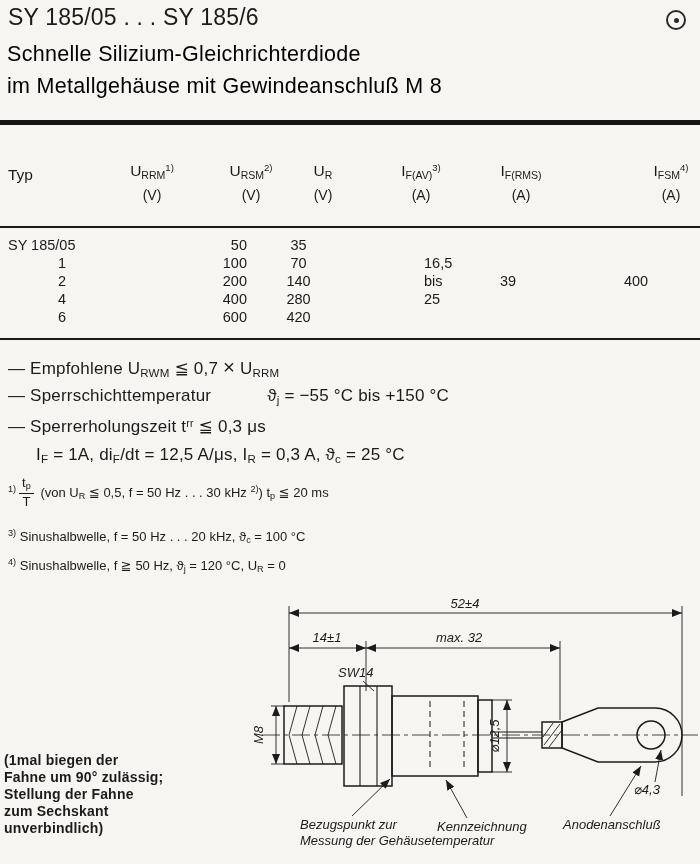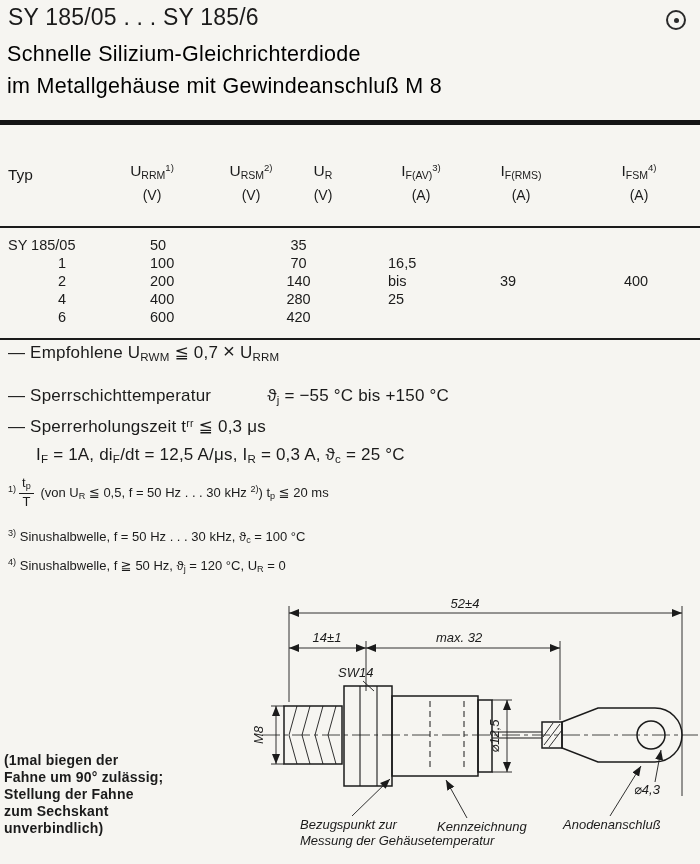--- a/index.html
+++ b/index.html
@@ -17,23 +17,23 @@
   .rule-thick{left:0;width:700px;height:5px;background:#151515}
   .rule-thin{left:0;width:700px;height:2px;background:#1b1b1b}
   .typlbl{font-size:15.5px}
   .th{position:absolute;top:162px;transform:translateX(-50%);text-align:center;font-size:15.5px;white-space:pre}
   .th-unit{font-size:14px;margin-top:6px}
   .sb{font-size:68%;vertical-align:-0.25em}
   .sp{font-size:62%;vertical-align:.5em}
   .row{position:absolute;left:0;width:700px;height:18px;font-size:14.5px}
   .c-typ{position:absolute;left:8px;white-space:pre}
   .c-typ.ind{left:58px}
-  .c-v1{position:absolute;left:150px;width:97px;text-align:left}
+  .c-v1{position:absolute;left:150px;width:97px;text-align:right}
   .c-v2{position:absolute;left:250px;width:97px;text-align:center}
-  .c-ifav{position:absolute;left:388px}
+  .c-ifav{position:absolute;left:424px}
   .c-ifrms{position:absolute;left:488px;width:40px;text-align:center}
   .c-ifsm{position:absolute;left:613px;width:46px;text-align:center}
   .note{font-size:17px;letter-spacing:.2px;white-space:pre-wrap}
   .bigx{font-size:120%}
   .gap2{margin-left:56px}
   .fn{font-size:13px;white-space:pre-wrap}
   .fsup{font-size:70%;vertical-align:.55em}
   .fsub{font-size:70%;vertical-align:-.25em}
   .frac{display:inline-block;text-align:center;vertical-align:-0.7em;margin:0 3px;line-height:1.05}
   .frac .num{display:block;border-bottom:1.4px solid #1b1b1b;padding:0 3px 1px}
@@ -59,21 +59,21 @@
 <div class="abs subtitle" style="left:7px;top:74px">im Metallgehäuse mit Gewindeanschluß M 8</div>
 <div class="abs rule-thick" style="top:120px"></div>
 
 <div class="abs typlbl" style="left:8px;top:166px">Typ</div>
 
 <div class="th" style="left:152px"><div><span>U</span><span class="sb">RRM</span><span class="sp">1)</span></div><div class="th-unit">(V)</div></div>
 <div class="th" style="left:251px"><div><span>U</span><span class="sb">RSM</span><span class="sp">2)</span></div><div class="th-unit">(V)</div></div>
 <div class="th" style="left:323px"><div><span>U</span><span class="sb">R</span><span class="sp"></span></div><div class="th-unit">(V)</div></div>
 <div class="th" style="left:421px"><div><span>I</span><span class="sb">F(AV)</span><span class="sp">3)</span></div><div class="th-unit">(A)</div></div>
 <div class="th" style="left:521px"><div><span>I</span><span class="sb">F(RMS)</span><span class="sp"></span></div><div class="th-unit">(A)</div></div>
-<div class="th" style="left:639px"><div><span>I</span><span class="sb">FSM</span><span class="sp">4)</span></div><div class="th-unit">(A)</div></div>
+<div class="th" style="left:671px"><div><span>I</span><span class="sb">FSM</span><span class="sp">4)</span></div><div class="th-unit">(A)</div></div>
 
 <div class="abs rule-thin" style="top:226px"></div>
 
 <div class="row" style="top:237px">
     <span class="c-typ">SY 185/05</span>
     <span class="c-v1">50</span>
     <span class="c-v2">35</span>
     <span class="c-ifav"></span>
     <span class="c-ifrms"></span>
     <span class="c-ifsm"></span>
@@ -106,27 +106,27 @@
     <span class="c-typ ind">6</span>
     <span class="c-v1">600</span>
     <span class="c-v2">420</span>
     <span class="c-ifav"></span>
     <span class="c-ifrms"></span>
     <span class="c-ifsm"></span>
   </div>
 
 <div class="abs rule-thin" style="top:338px"></div>
 
-<div class="abs note" style="left:8px;top:340px"><span>— Empfohlene U</span><span class="sb">RWM</span><span> ≦ 0,7 </span><span class="bigx">×</span><span> U</span><span class="sb">RRM</span></div>
+<div class="abs note" style="left:8px;top:356px"><span>— Empfohlene U</span><span class="sb">RWM</span><span> ≦ 0,7 </span><span class="bigx">×</span><span> U</span><span class="sb">RRM</span></div>
 <div class="abs note" style="left:8px;top:386px"><span>— Sperrschichttemperatur</span><span class="gap2">ϑ</span><span class="sb">j</span><span> = −55 °C bis +150 °C</span></div>
 <div class="abs note" style="left:8px;top:416px"><span>— Sperrerholungszeit t</span><span class="sp">rr</span><span> ≦ 0,3 μs</span></div>
 <div class="abs note" style="left:36px;top:445px"><span>I</span><span class="sb">F</span><span> = 1A, di</span><span class="sb">F</span><span>/dt = 12,5 A/μs, I</span><span class="sb">R</span><span> = 0,3 A, ϑ</span><span class="sb">c</span><span> = 25 °C</span></div>
 
 <div class="abs fn" style="left:8px;top:476px"><span class="fsup">1)</span><span class="frac"><span class="num"><span>t</span><span class="fsub">p</span></span><span class="den">T</span></span><span> (von U</span><span class="fsub">R</span><span> ≦ 0,5, f = 50 Hz . . . 30 kHz </span><span class="fsup">2)</span><span>) t</span><span class="fsub">p</span><span> ≦ 20 ms</span></div>
-<div class="abs fn" style="left:8px;top:528px"><span class="fsup">3)</span><span> Sinushalbwelle, f = 50 Hz . . . 30 kHz, ϑ</span><span class="fsub">c</span><span> = 100 °C</span></div>
+<div class="abs fn" style="left:8px;top:528px"><span class="fsup">3)</span><span> Sinushalbwelle, f = 50 Hz . . . 20 kHz, ϑ</span><span class="fsub">c</span><span> = 100 °C</span></div>
 <div class="abs fn" style="left:8px;top:557px"><span class="fsup">4)</span><span> Sinushalbwelle, f ≧ 50 Hz, ϑ</span><span class="fsub">j</span><span> = 120 °C, U</span><span class="fsub">R</span><span> = 0</span></div>
 
 <svg class="abs" style="left:0;top:594px" width="700" height="270" viewBox="0 0 700 270">
   <defs>
     <marker id="ah" markerUnits="userSpaceOnUse" markerWidth="12" markerHeight="10" refX="10" refY="5" orient="auto-start-reverse">
       <path d="M0 1 L10 5 L0 9 Z" fill="#1b1b1b"></path>
     </marker>
   </defs>
 
   <g>

